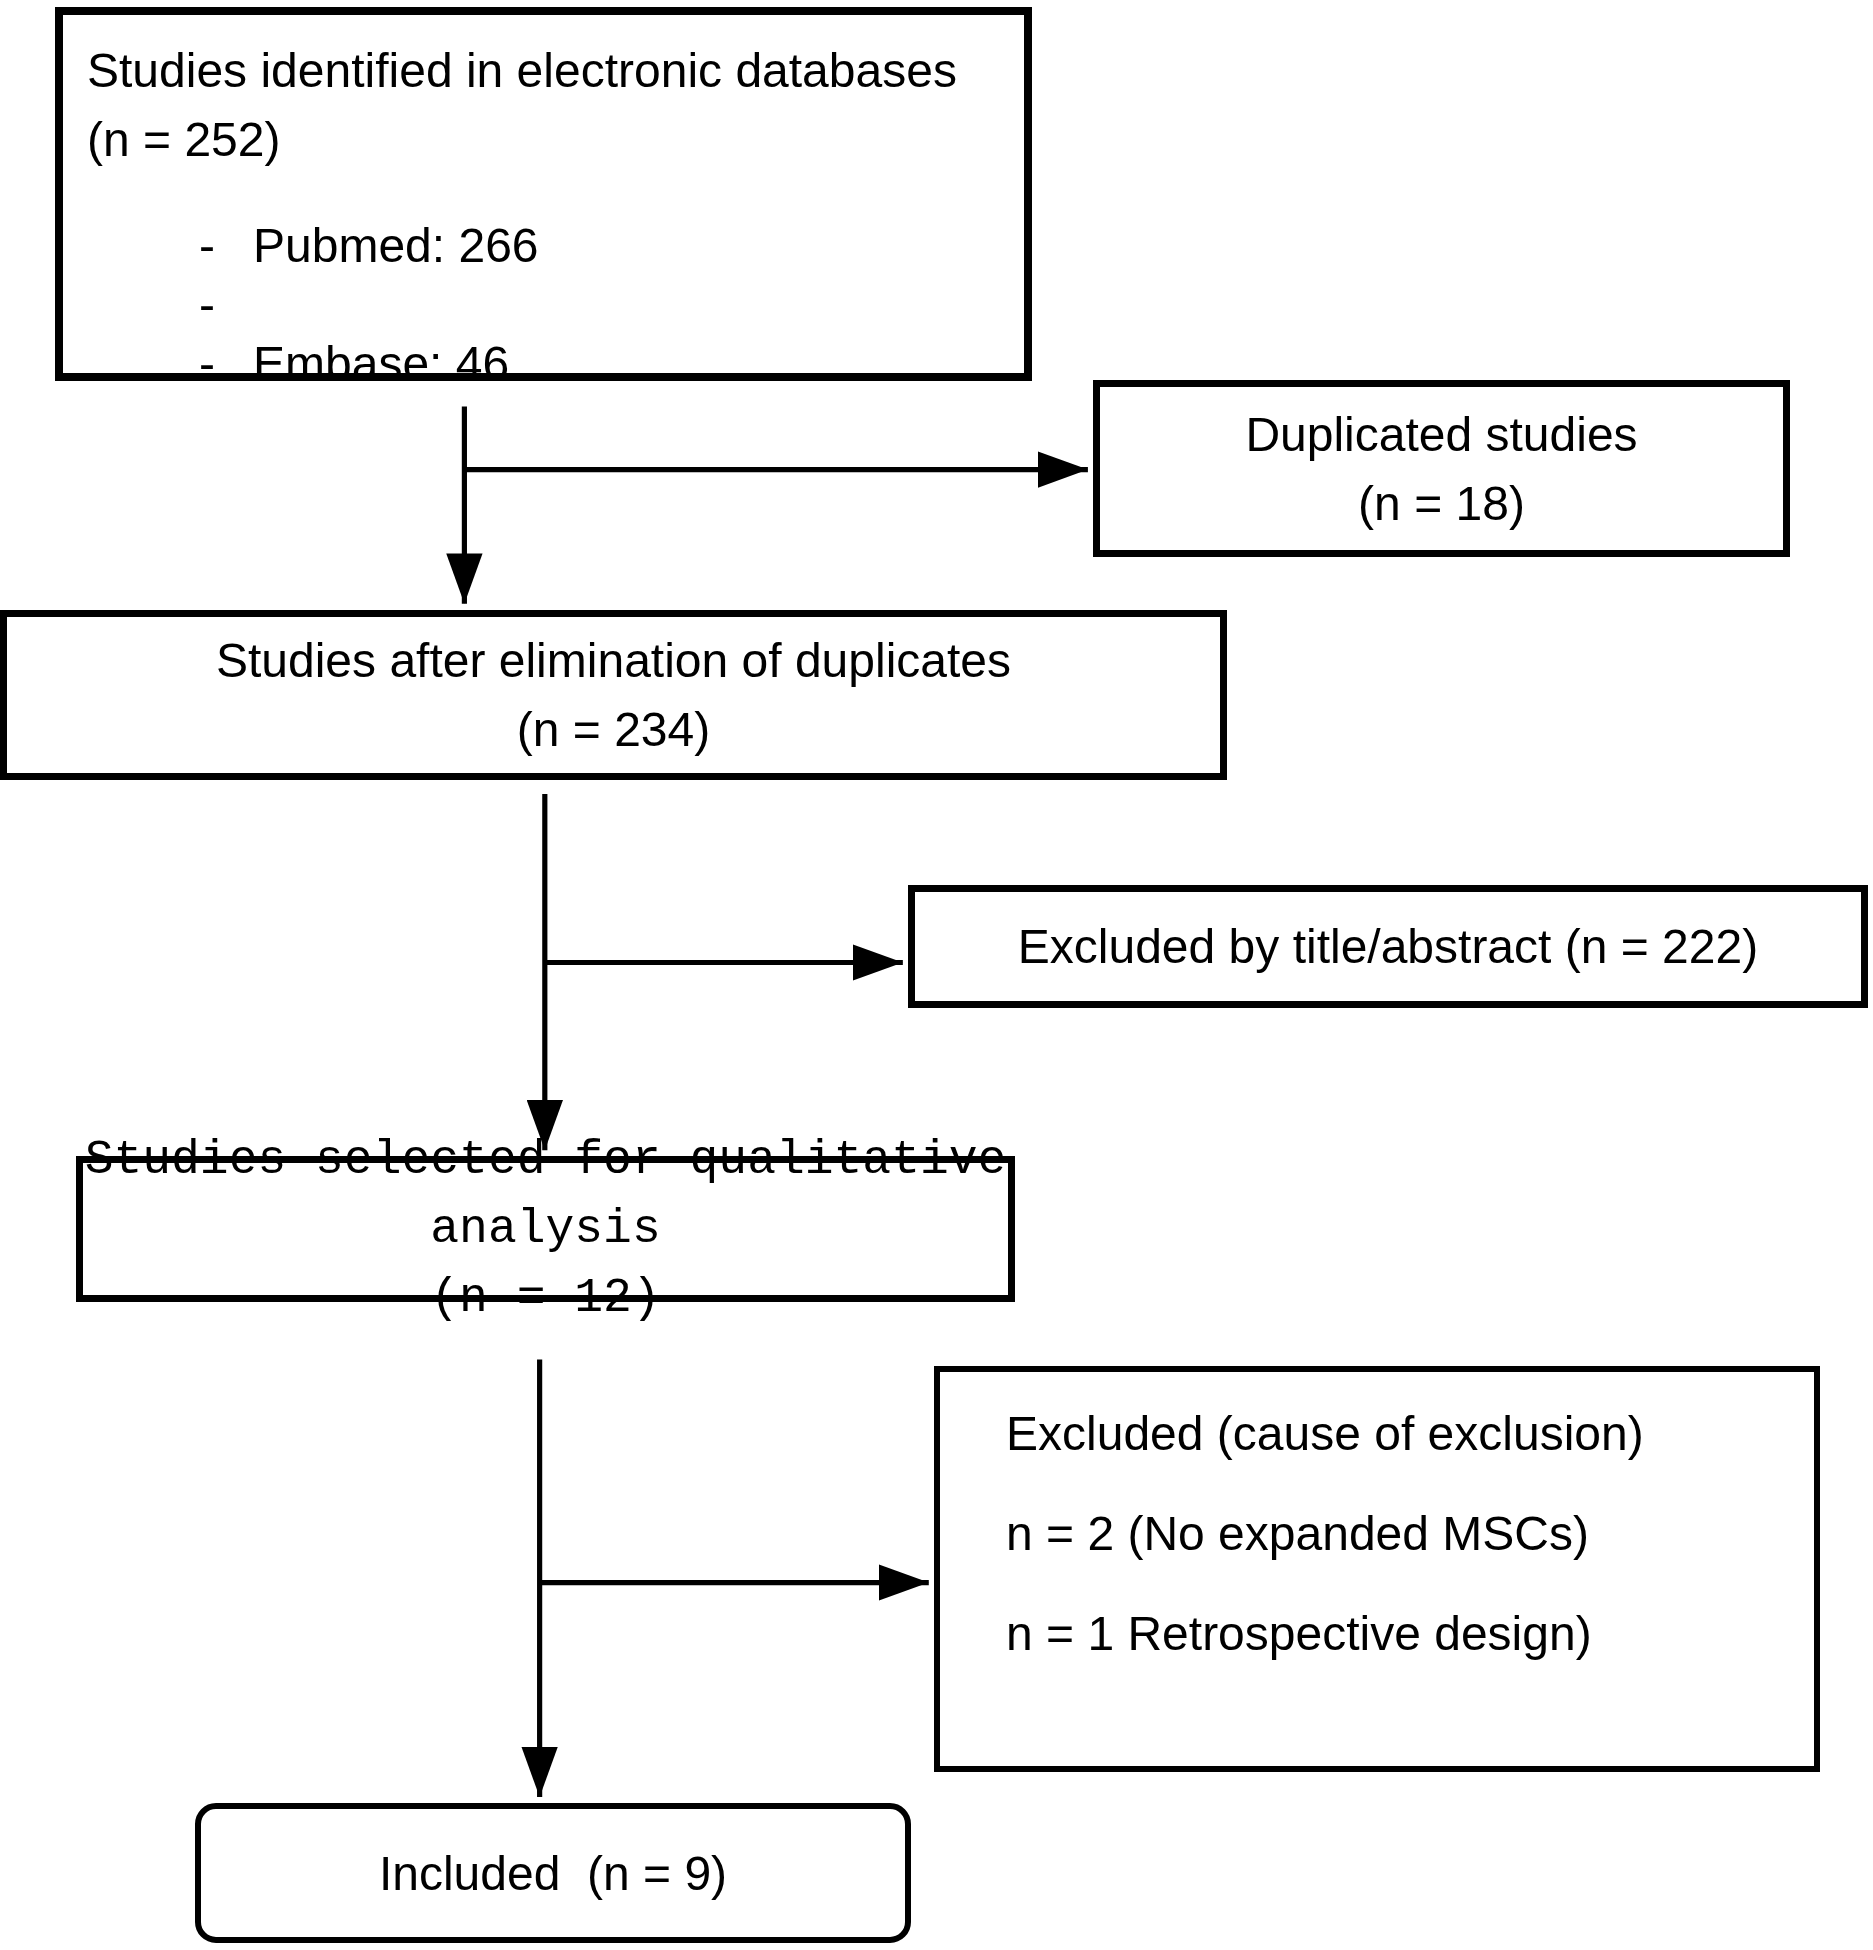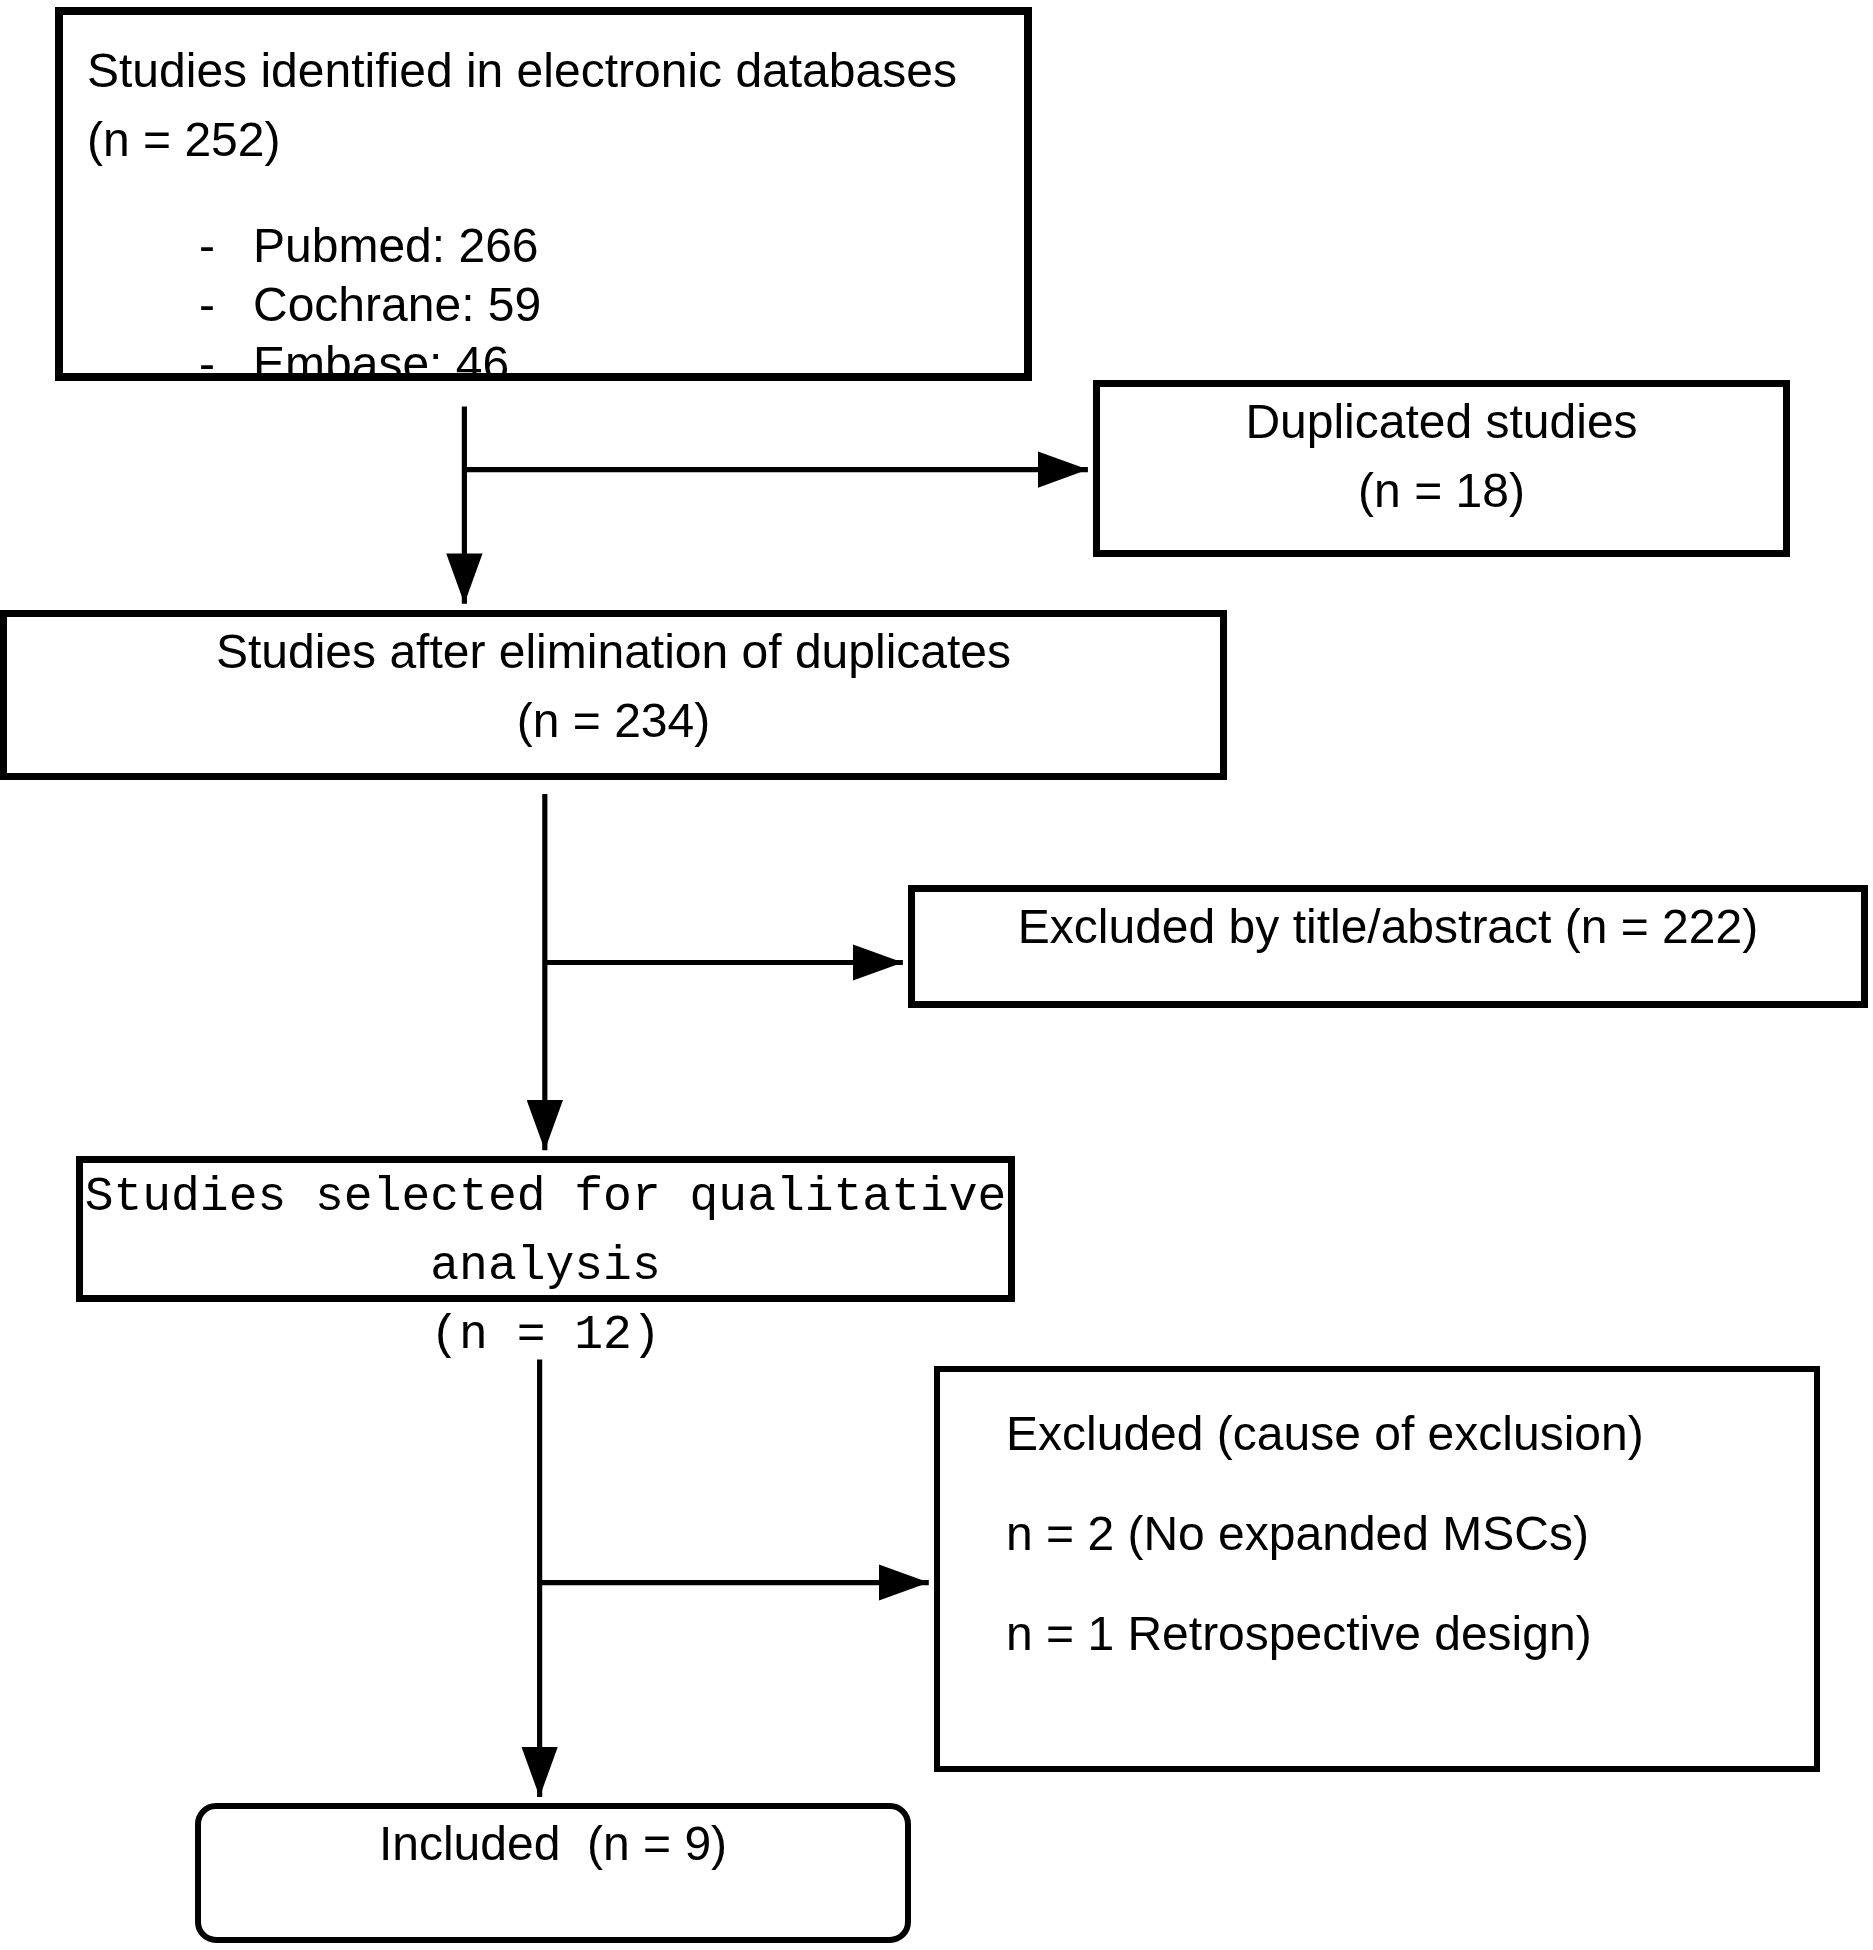--- a/index.html
+++ b/index.html
@@ -42,21 +42,21 @@
     background: var(--bg-color);
     border: 7px solid var(--line-color);
     z-index: 1;
     font-size: 48px;
     line-height: 69px;
   }
   .box.centered {
     display: flex;
     flex-direction: column;
     align-items: center;
-    justify-content: flex-start;
+    justify-content: center;
     text-align: center;
   }
   .box span { display: block; }
 
   
   .box-identified {
     left: 55px; top: 7px; width: 977px; height: 374px;
     border-width: 8.6px;
     padding: 21px 26px 0 24px;
   }
@@ -114,21 +114,20 @@
   <div class="box box-identified">
     <span>Studies identified in electronic databases</span>
     <span>(n = 252)</span>
     <div class="db-list">
       <div class="db-item">
         <span class="db-dash">-</span>
         <span>Pubmed: 266</span>
       </div>
       <div class="db-item">
         <span class="db-dash">-</span>
-        <span>Cochrane: 59</span>
       </div>
       <div class="db-item">
         <span class="db-dash">-</span>
         <span>Embase: 46</span>
       </div>
     </div>
   </div>
 
   <div class="box centered box-duplicated">
     <span>Duplicated studies</span>

